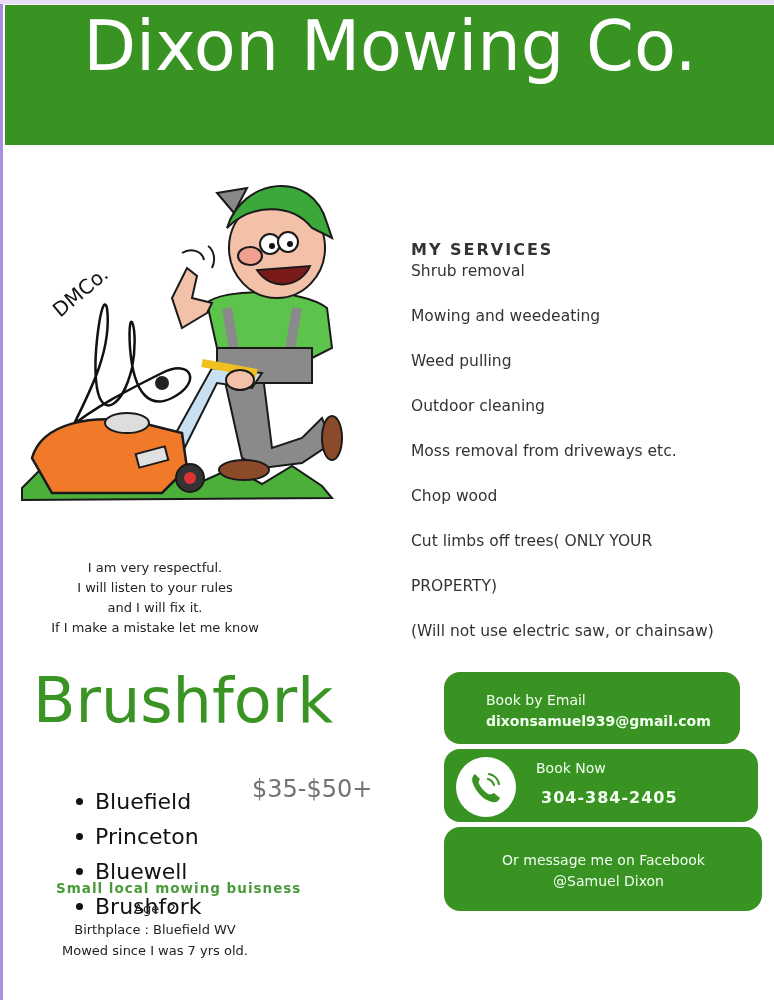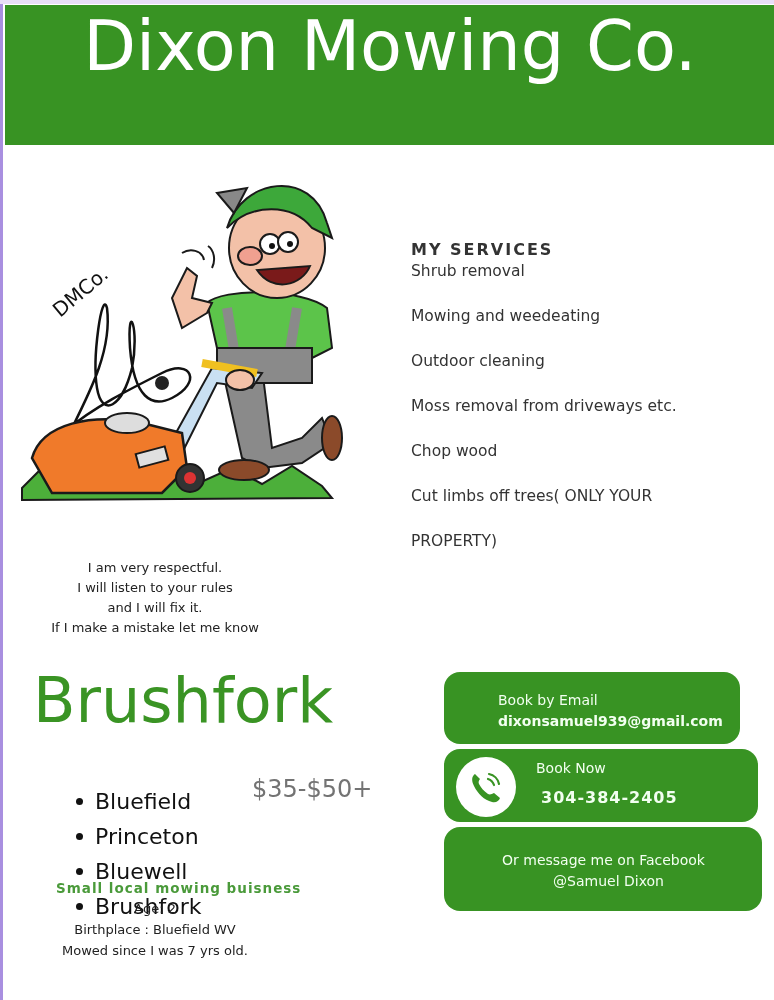--- a/index.html
+++ b/index.html
@@ -23,21 +23,21 @@
   .locations-title { position: absolute; left: 33px; top: 664px; font-size: 62px; color: #3a9424; font-weight: normal; letter-spacing: 0px; }
   .loc-list { position: absolute; left: 76px; top: 784px; list-style: none; }
   .loc-list li { font-size: 22px; color: #111; height: 35px; line-height: 34px; display: flex; align-items: center; }
   .loc-list li .bullet { width: 7px; height: 7px; border-radius: 50%; background: #111; margin-right: 12px; display: inline-block; }
   .price { position: absolute; left: 252px; top: 775px; font-size: 24px; color: #737373; }
 
   .tagline { position: absolute; left: 56px; top: 880px; font-size: 13.5px; font-weight: bold; color: #4a9a3a; letter-spacing: 1px; white-space: nowrap; }
   .bio { position: absolute; left: 40px; top: 898px; width: 230px; text-align: center; font-size: 13px; line-height: 21px; color: #222; }
 
   .card { position: absolute; background: #389323; border-radius: 16px; color: #f2fff0; }
-  .card-email { left: 444px; top: 672px; width: 296px; height: 72px; padding: 18px 0 0 54px; }
+  .card-email { left: 444px; top: 672px; width: 296px; height: 72px; padding: 18px 0 0 42px; }
   .card-email .l1 { font-size: 14px; line-height: 20px; }
   .card-email .l2 { font-size: 14px; font-weight: bold; line-height: 22px; }
   .card-phone { left: 444px; top: 749px; width: 314px; height: 73px; }
   .card-phone .phone-circle { position: absolute; left: 12px; top: 8px; width: 60px; height: 60px; border-radius: 50%; background: #ffffff; display: flex; align-items: center; justify-content: center; }
   .card-phone .l1 { position: absolute; left: 92px; top: 11px; font-size: 14px; }
   .card-phone .l2 { position: absolute; left: 97px; top: 39px; font-size: 16px; font-weight: bold; letter-spacing: 1px; }
   .card-fb { left: 444px; top: 827px; width: 318px; height: 84px; text-align: center; padding-top: 23px; padding-left: 11px; }
   .card-fb .l1, .card-fb .l2 { font-size: 14px; line-height: 21px; }
   .card-fb .l1 { margin-left: -10px; }
 </style>
@@ -93,25 +93,27 @@
     <circle cx="178" cy="310" r="14" fill="#333" stroke="#1a1a1a" stroke-width="2"></circle>
     <circle cx="178" cy="310" r="6" fill="#d33"></circle>
   </svg>
 </div>
 
 <section class="services">
   <div class="heading">MY SERVICES</div>
   <ul>
     <li>Shrub removal</li>
     <li>Mowing and weedeating</li>
+    <li>Weed pulling</li>
     <li>Outdoor cleaning</li>
     <li>Moss removal from driveways etc.</li>
     <li>Chop wood</li>
     <li>Cut limbs off trees( ONLY YOUR</li>
     <li>PROPERTY)</li>
+    <li>(Will not use electric saw, or chainsaw)</li>
   </ul>
 </section>
 
 <div class="about">
   <div>I am very respectful.</div>
   <div>I will listen to your rules</div>
   <div>and I will fix it.</div>
   <div>If I make a mistake let me know</div>
 </div>
 

